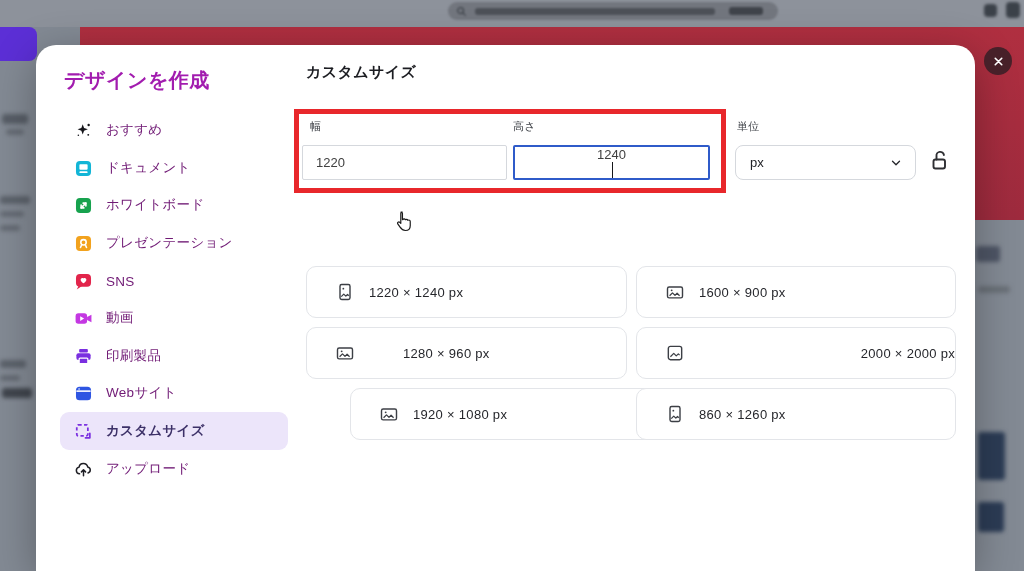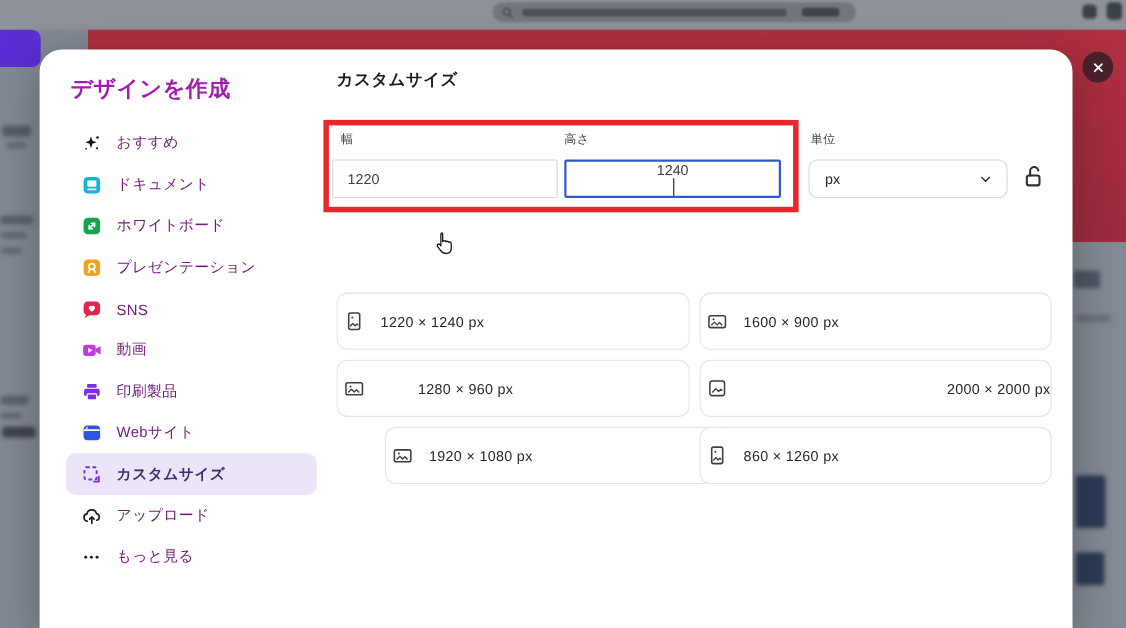--- a/index.html
+++ b/index.html
@@ -51,21 +51,21 @@
   .annotation-box { position:absolute; left:258px; top:64px; width:432px; height:84px;
                     border:5px solid #e8272b; z-index:9; pointer-events:none; }
 
   .create-btn { position:absolute; left:270px; top:150px; width:650px; height:32px; border:none; border-radius:8px;
                 background:#7122e3; color:#ffffff; font-size:13.5px; font-weight:700; letter-spacing:.5px;
                 font-family:inherit; cursor:pointer; }
 
   .recent-heading { position:absolute; left:270px; top:193px; font-size:12.5px; color:#222328; letter-spacing:.3px; }
 
   .size-card { position:absolute; height:52px; background:#fff; border:1px solid #e3e5e9; border-radius:10px;
-               display:flex; align-items:center; gap:14px; padding-left:5px; cursor:pointer; }
+               display:flex; align-items:center; gap:14px; padding-left:28px; cursor:pointer; }
   .size-card .lbl { font-size:13px; color:#26272c; letter-spacing:.3px; }
   .cicon { width:20px; height:20px; flex:0 0 20px; }
 
   .cursor-svg { position:absolute; left:392px; top:209px; width:22px; height:27px; z-index:30; pointer-events:none; }
 </style>
 </head>
 <body>
 
 <div class="stage">
 
@@ -190,28 +190,20 @@
     </div>
 
     <div class="side-item" style="top:405px">
       <svg class="sicon" viewBox="0 0 24 24">
         <path d="M7 17.5a4.3 4.3 0 01-.6-8.5 5.6 5.6 0 0110.9-.3 3.9 3.9 0 01.4 7.6" fill="none" stroke="#1e1e24" stroke-width="1.9" stroke-linecap="round"></path>
         <path d="M12 20v-7M9.4 15l2.6-2.6L14.6 15" fill="none" stroke="#1e1e24" stroke-width="1.9" stroke-linecap="round" stroke-linejoin="round"></path>
       </svg>
       <span class="lbl">アップロード</span>
     </div>
 
-    <div class="side-item" style="top:442px">
-      <svg class="sicon" viewBox="0 0 24 24">
-        <circle cx="5" cy="12" r="1.7" fill="#1e1e24"></circle>
-          <circle cx="11.5" cy="12" r="1.7" fill="#1e1e24"></circle>
-          <circle cx="18" cy="12" r="1.7" fill="#1e1e24"></circle>
-      </svg>
-      <span class="lbl">もっと見る</span>
-    </div>
 
     <div class="main-heading">カスタムサイズ</div>
 
     <div class="field-label" style="left:274px">幅</div>
     <div class="field-label" style="left:477px">高さ</div>
     <div class="field-label" style="left:701px">単位</div>
 
     <div class="inputbox" style="left:266px; width:205px;">
       <span>1220</span>
     </div>

